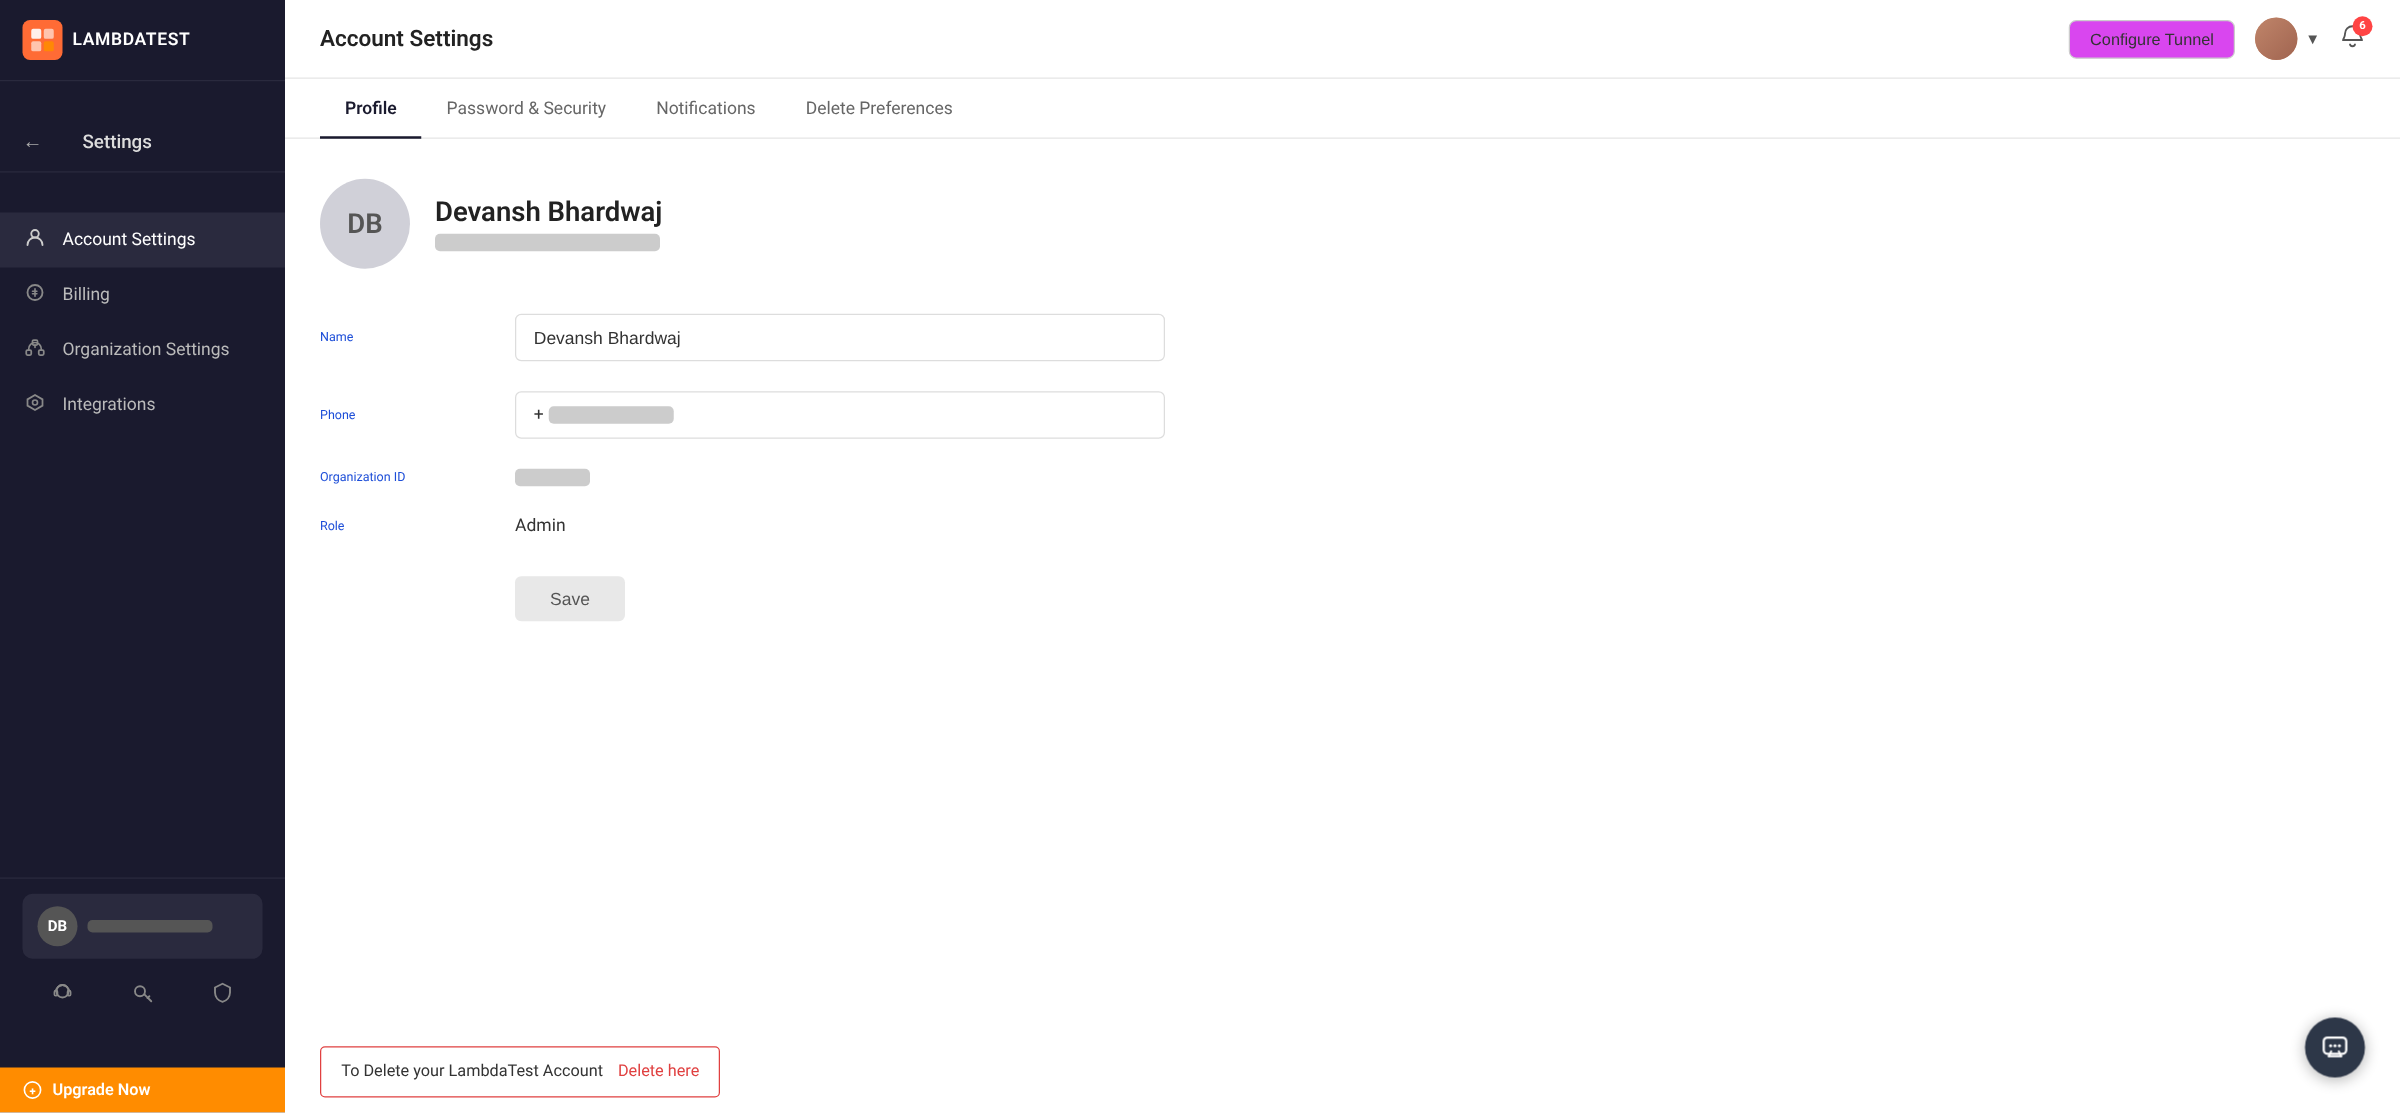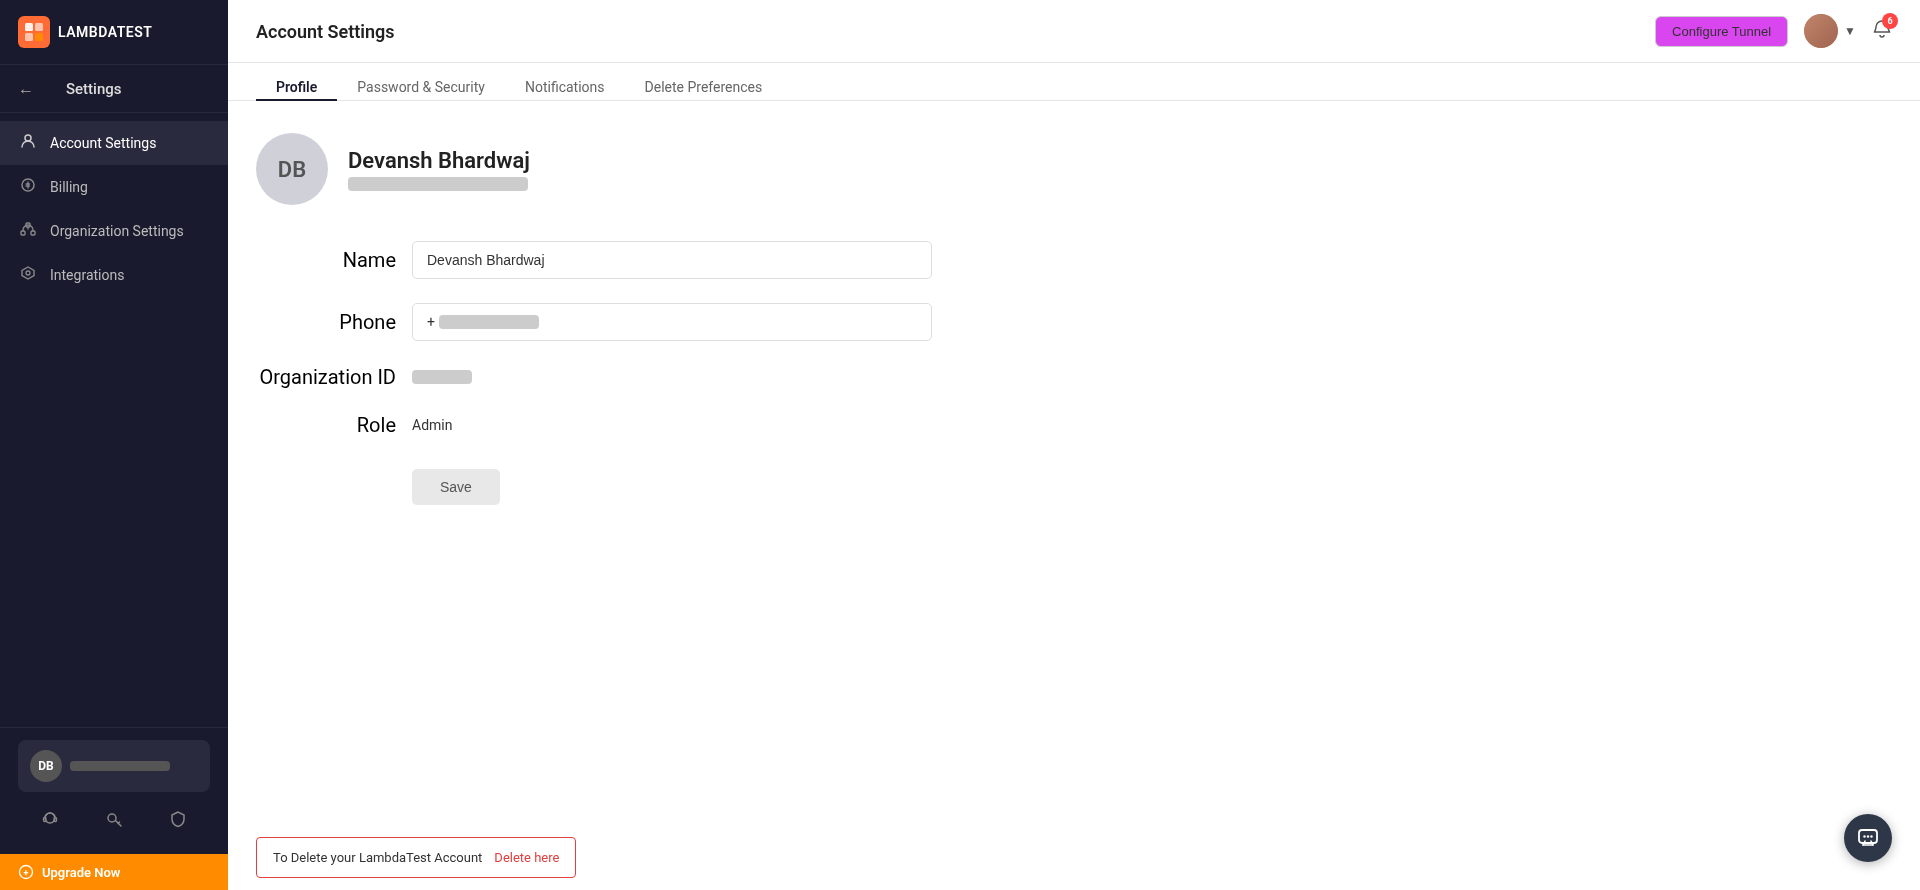--- a/index.html
+++ b/index.html
@@ -7,20 +7,21 @@
 
     
     .sidebar {
       width: 228px;
       background: #1a1a2e;
       display: flex;
       flex-direction: column;
       height: 100%;
       flex-shrink: 0;
       position: relative;
+      gap: 24px;
     }
     .sidebar-logo {
       display: flex;
       align-items: center;
       padding: 16px 18px;
       gap: 8px;
       border-bottom: 1px solid #2a2a3e;
     }
     .logo-icon {
       width: 32px;
@@ -203,21 +204,21 @@
     }
 
     
     .tabs {
       display: flex;
       padding: 0 28px;
       border-bottom: 1px solid #e5e5e5;
       gap: 0;
     }
     .tab {
-      padding: 16px 20px 4px;
+      padding: 16px 20px 14px;
       font-size: 14px;
       color: #666;
       cursor: pointer;
       border-bottom: 2px solid transparent;
       margin-bottom: -1px;
       transition: color 0.15s;
     }
     .tab.active {
       color: #1a1a2e;
       border-bottom: 2px solid #1a1a2e;
@@ -265,24 +266,23 @@
     .form-section { max-width: 700px; }
     .form-row {
       display: flex;
       align-items: center;
       margin-bottom: 24px;
       gap: 16px;
     }
     .form-label {
       width: 140px;
       flex-shrink: 0;
-      font-size: 20px;
-      color: #000000;
+      font-size: 10px;
+      color: #1d4ed8;
       font-weight: 400;
-      text-align: right;
     }
     .form-input {
       flex: 1;
       max-width: 520px;
       border: 1px solid #ddd;
       border-radius: 5px;
       padding: 10px 14px;
       font-size: 14px;
       color: #333;
       outline: none;

